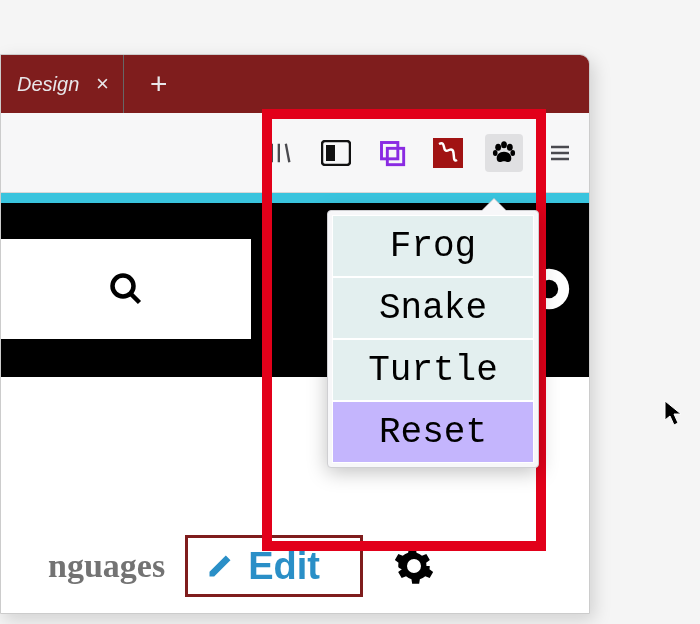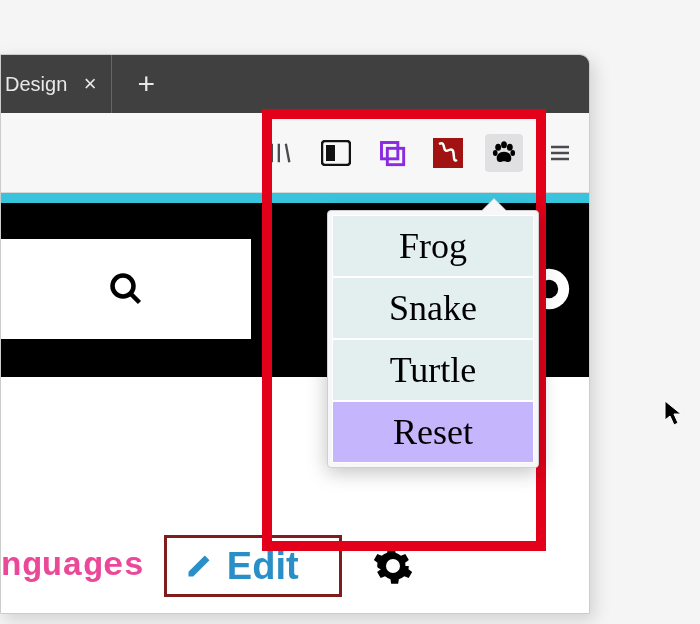--- a/index.html
+++ b/index.html
@@ -15,24 +15,25 @@
     left: 0; top: 54px;
     width: 590px; height: 560px;
     background: #fff;
     border: 1px solid #ccc;
     border-top-right-radius: 10px;
     box-shadow: 4px 6px 18px rgba(0,0,0,0.15);
     overflow: hidden;
   }
   .tabbar {
     height: 58px;
-    background: #404040;
-    display: flex;
-    align-items: center;
-    padding-left: 4px;
+    background: #7f1d1d;
+    display: flex;
+    align-items: center;
+    padding-left: 16px;
+    font-style: italic;
   }
   .tab {
     height: 58px;
     display: flex;
     align-items: center;
     color: #e8e7ea;
     font-size: 20px;
     padding: 0 10px 0 0;
     gap: 12px;
     border-right: 1px solid #666;
@@ -95,23 +96,24 @@
   .bottom-row {
     position: absolute;
     bottom: 0; left: 0; right: 0;
     display: flex;
     align-items: center;
     gap: 20px;
     padding: 0 8px 10px 0;
   }
   .languages {
     font-size: 34px;
-    color: #ec4899;
-    font-family: Liberation Mono, monospace;
+    color: #737373;
+    font-family: Liberation Serif, serif;
     font-weight: 600;
+    padding-left: 47px;
   }
   .edit-btn {
     border: 3px solid #7f1d1d;
     height: 62px;
     display: flex;
     align-items: center;
     gap: 14px;
     padding: 0 40px 0 18px;
     cursor: pointer;
   }
@@ -146,21 +148,21 @@
     border-right: 12px solid transparent;
     border-bottom: 12px solid #f7f7f9;
     filter: drop-shadow(0 -1px 0 #cfcfd2);
   }
   .popup-item {
     height: 62px;
     background: #e3efef;
     display: flex;
     align-items: center;
     justify-content: center;
-    font-family: Liberation Serif, serif;
+    font-family: Liberation Mono, monospace;
     font-size: 36px;
     color: #000;
     border: 1px solid #fff;
     cursor: pointer;
   }
   .popup-item.reset { background: #c4b5fd; }
 
   .highlight-box {
     position: absolute;
     left: 262px; top: 109px;

